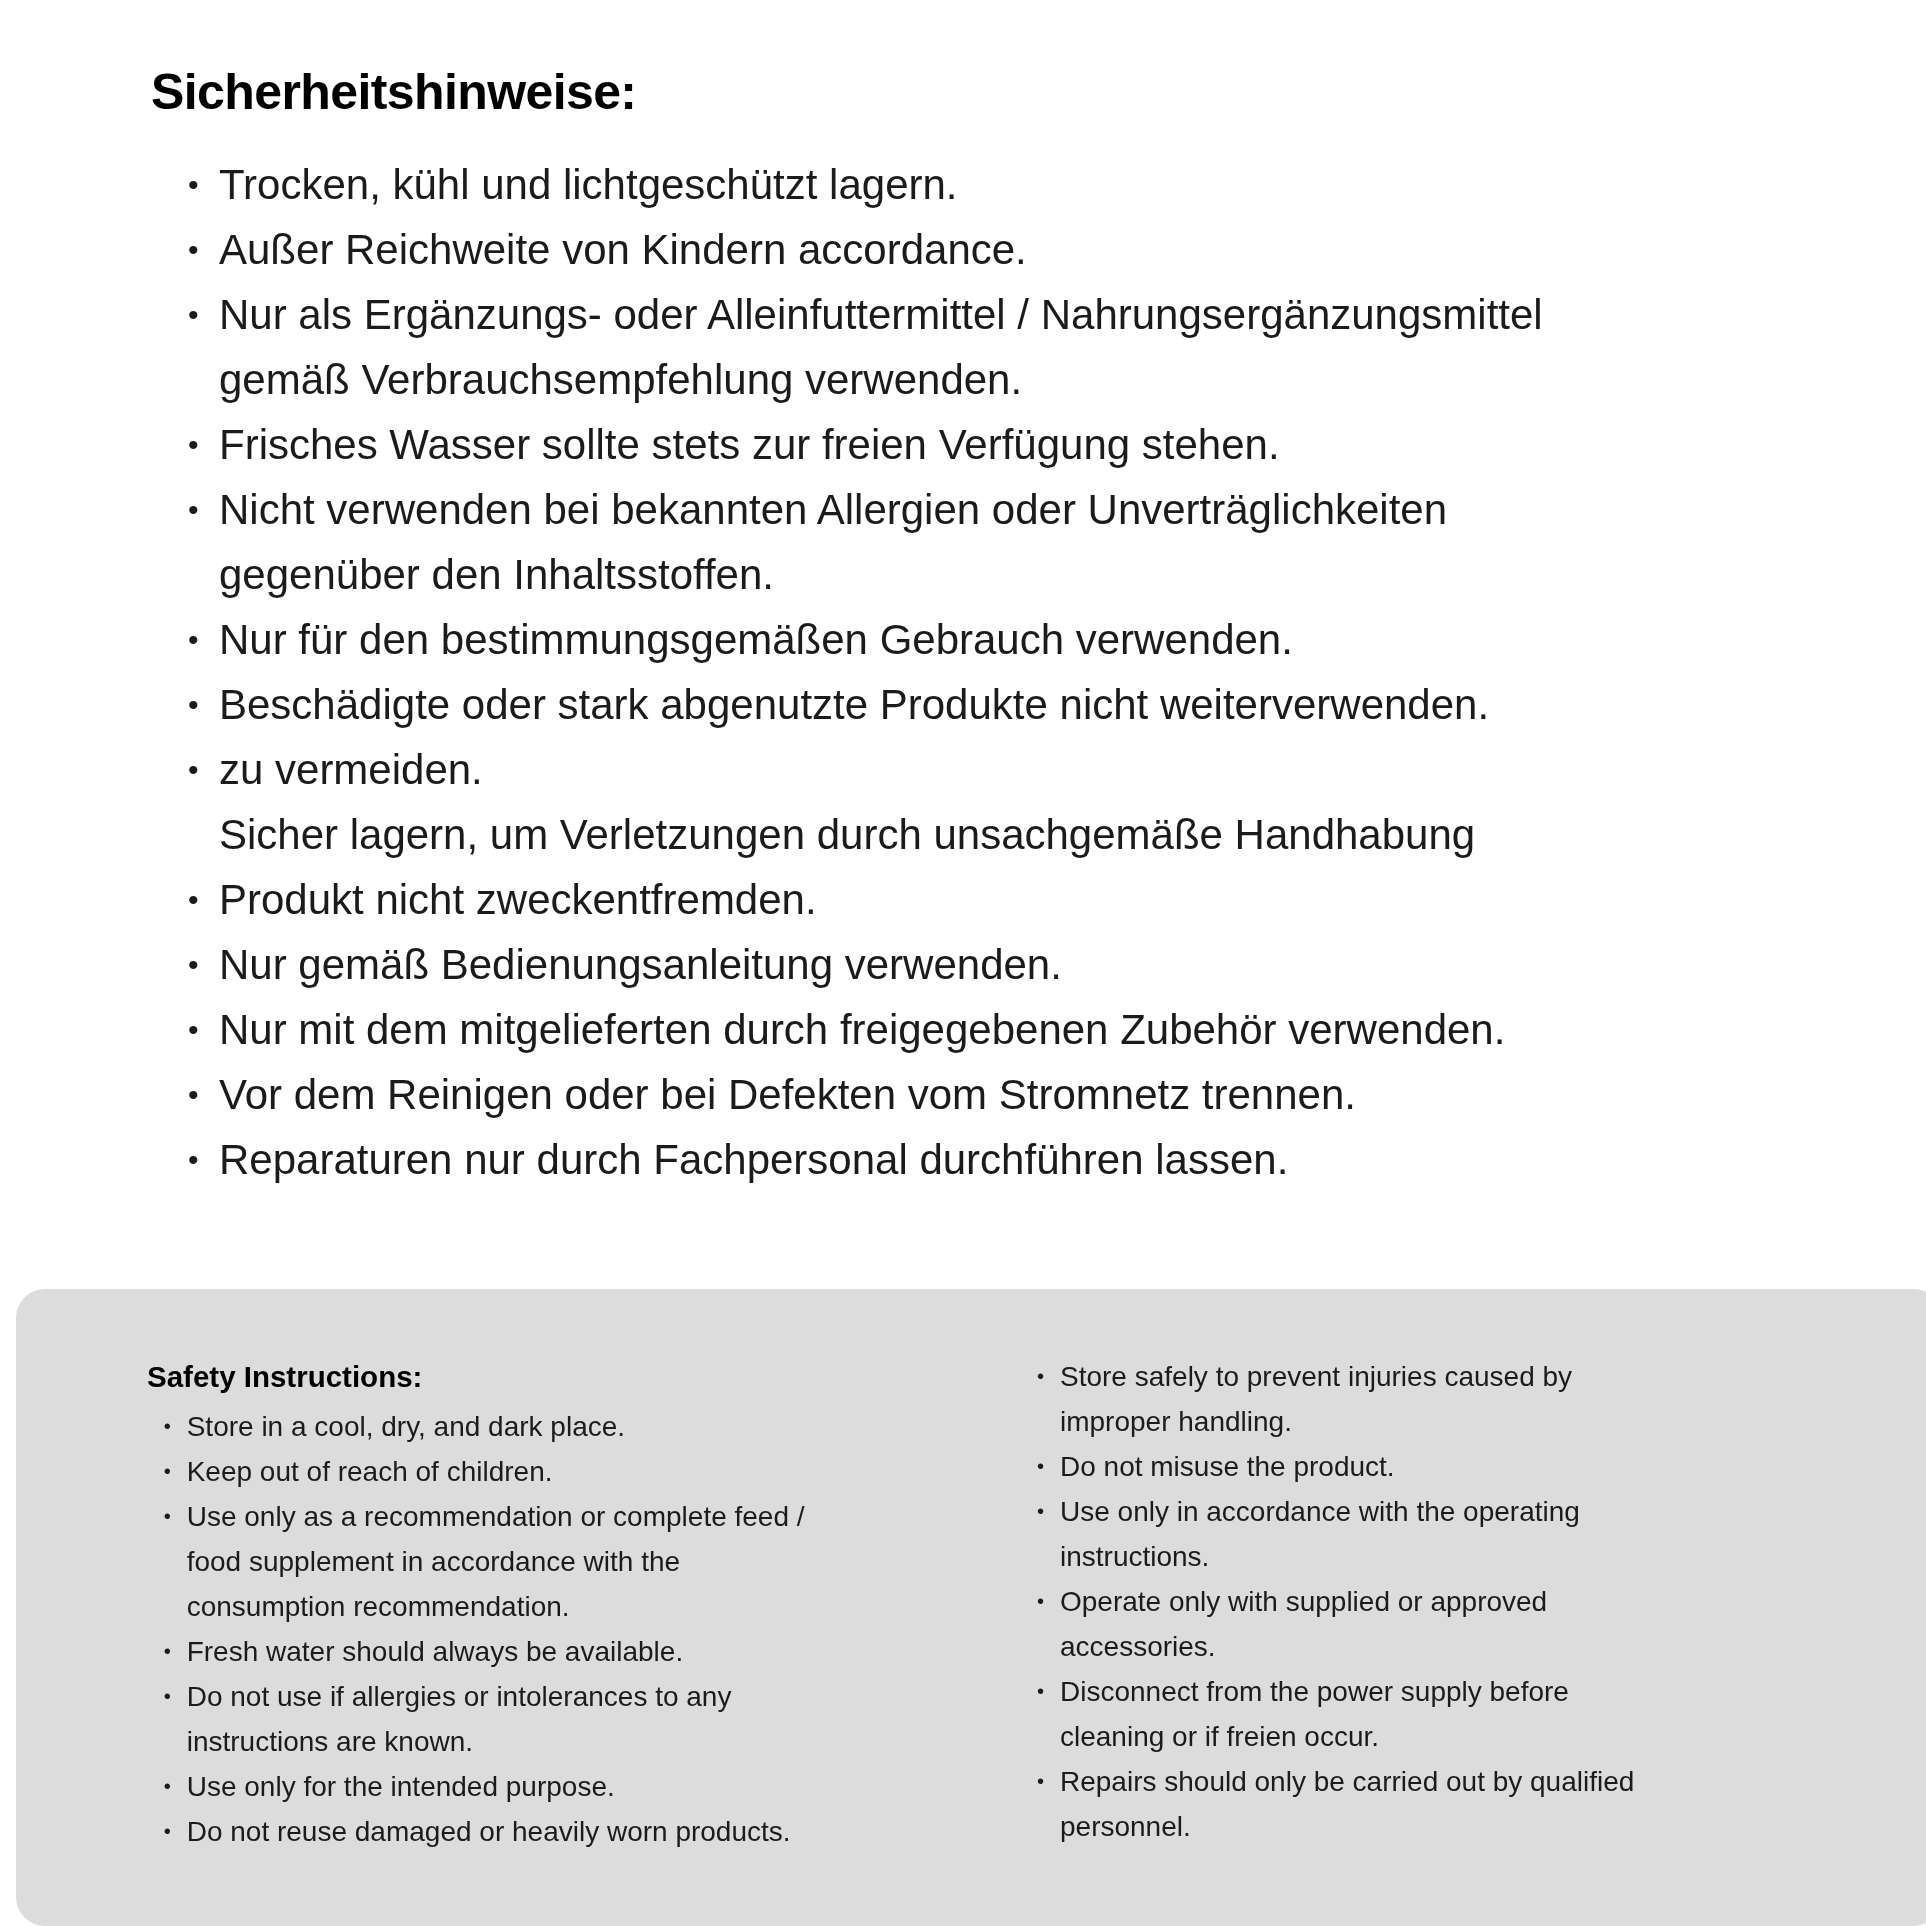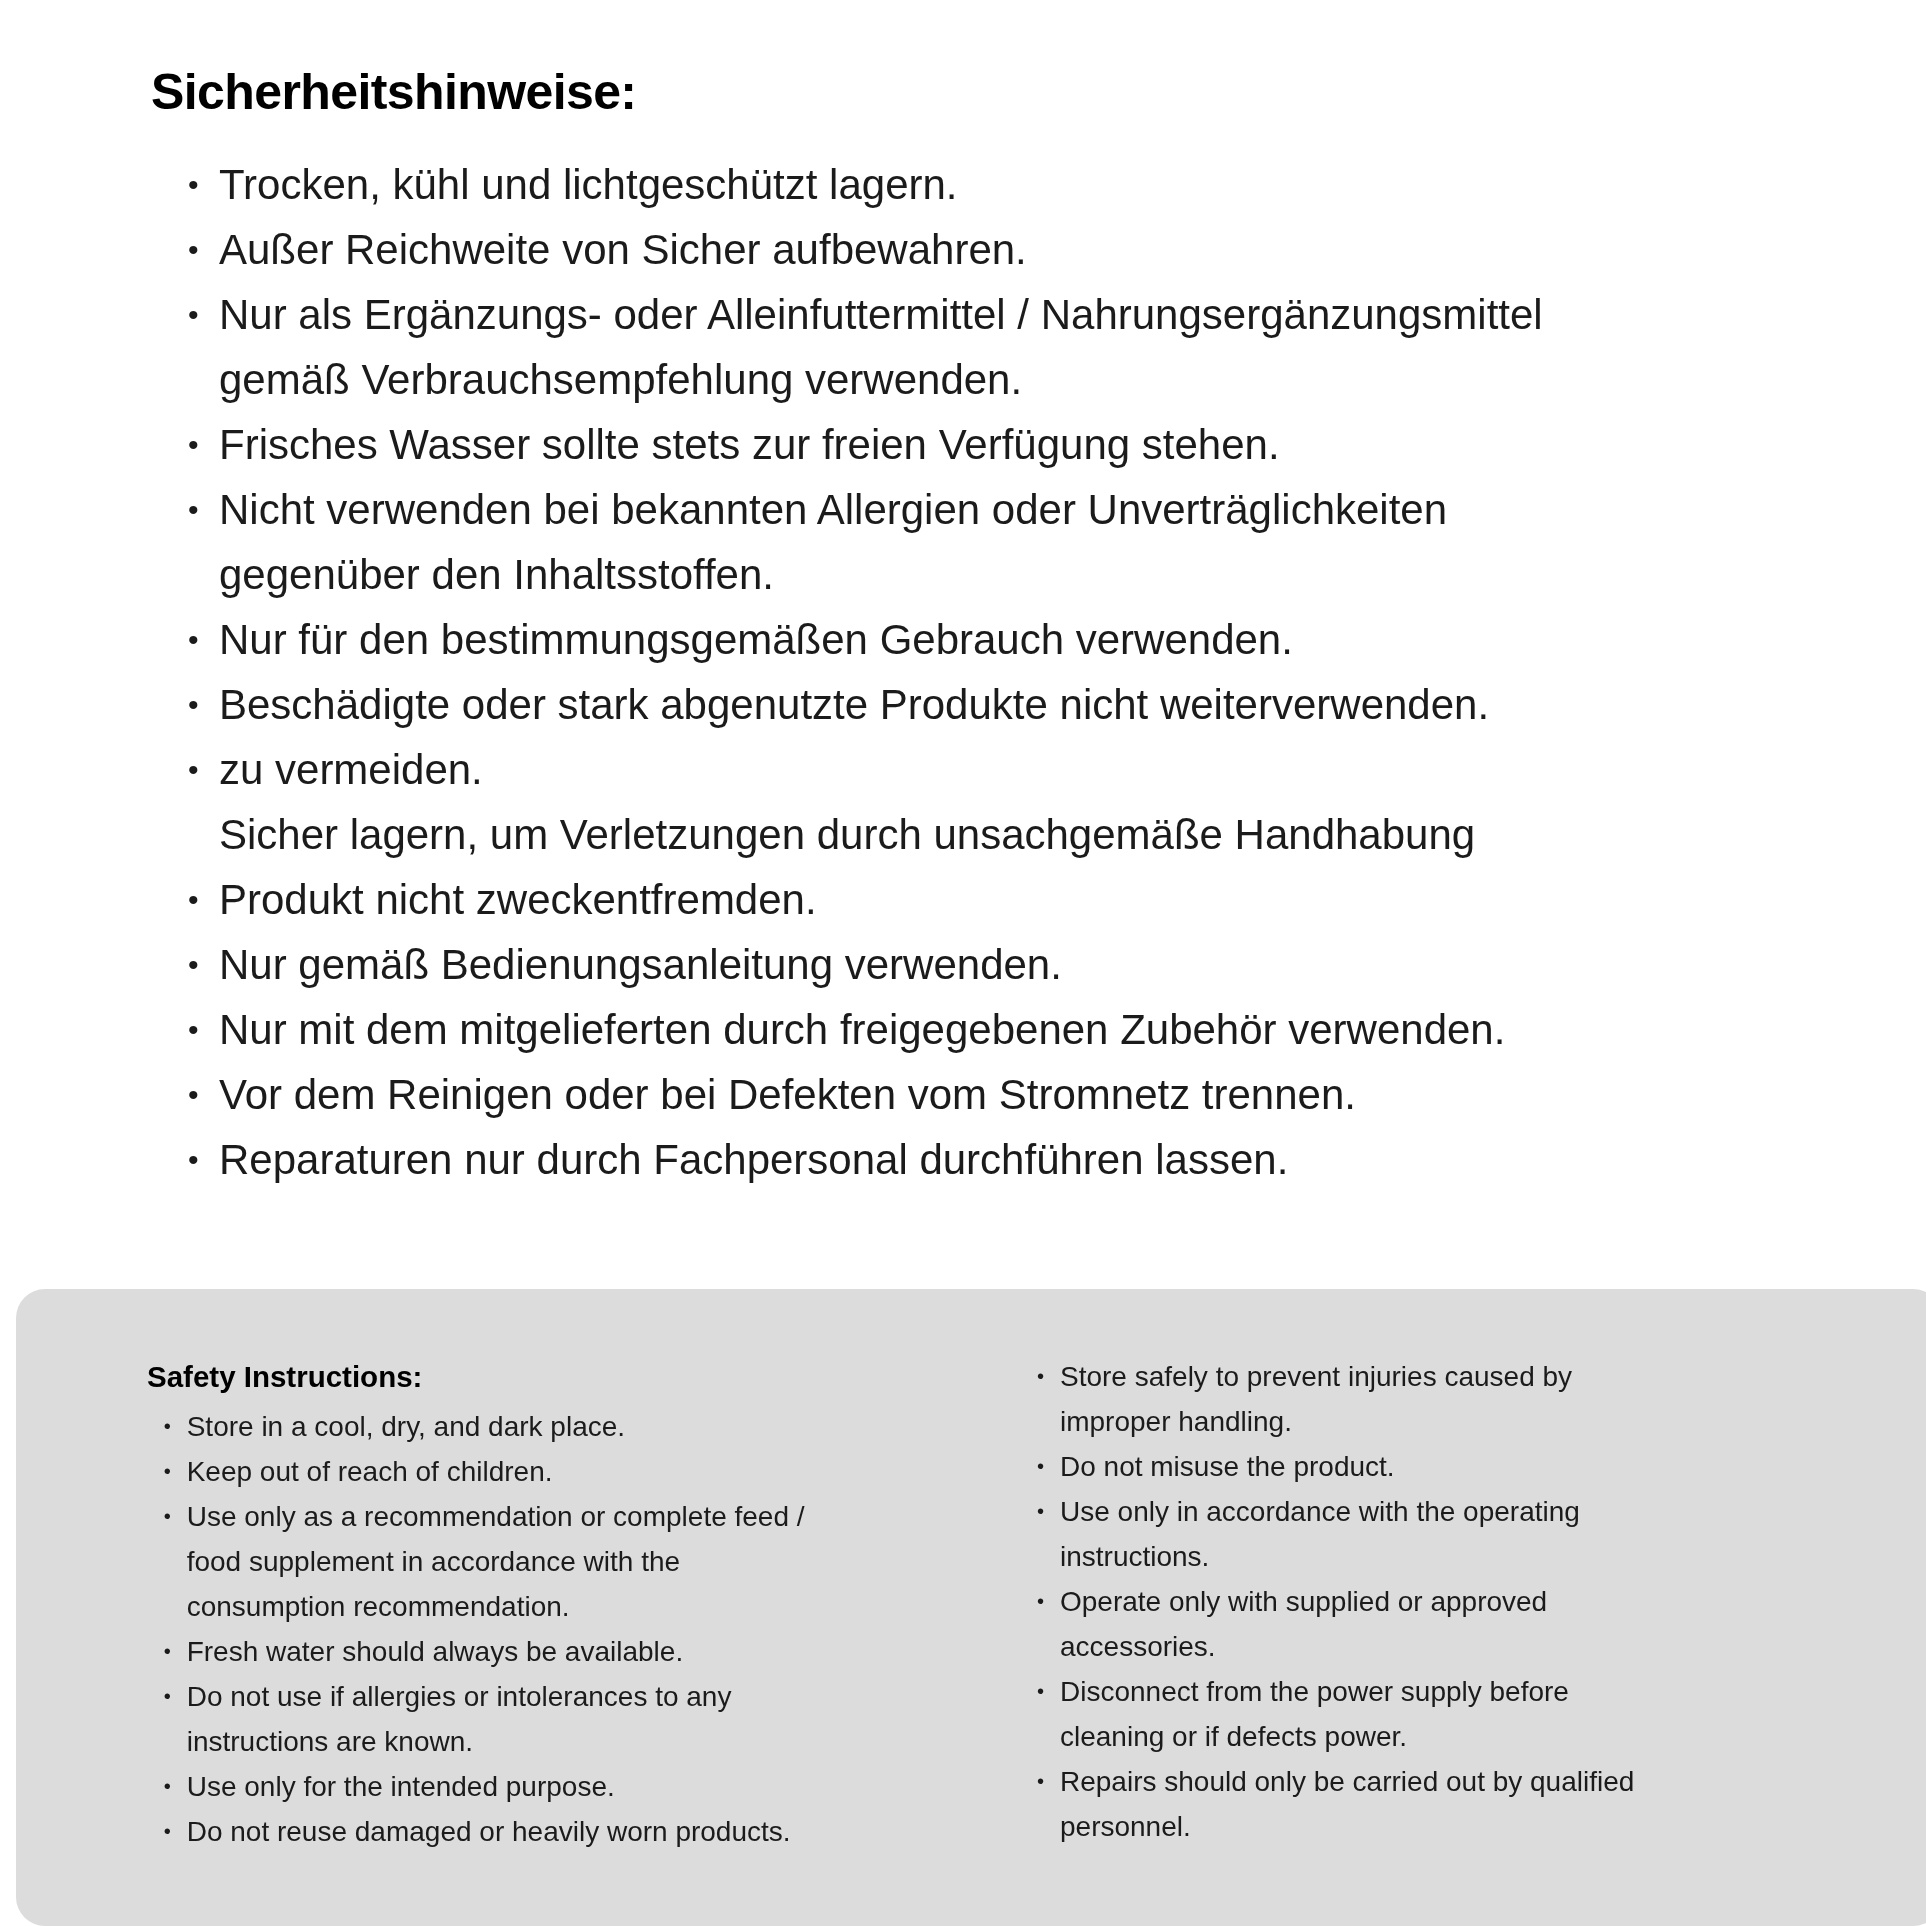--- a/index.html
+++ b/index.html
@@ -96,21 +96,21 @@
     <h1 class="german-heading">Sicherheitshinweise:</h1>
     <ul class="de-list">
 
         <li>
           <span class="dot">•</span>
           <span class="txt"><div>Trocken, kühl und lichtgeschützt lagern.</div></span>
         </li>
 
         <li>
           <span class="dot">•</span>
-          <span class="txt"><div>Außer Reichweite von Sicher aufbewahren.</div></span>
+          <span class="txt"><div>Außer Reichweite von Kindern accordance.</div></span>
         </li>
 
         <li>
           <span class="dot">•</span>
           <span class="txt"><div>Nur als Ergänzungs- oder Alleinfuttermittel / Nahrungsergänzungsmittel</div><div>gemäß Verbrauchsempfehlung verwenden.</div></span>
         </li>
 
         <li>
           <span class="dot">•</span>
           <span class="txt"><div>Frisches Wasser sollte stets zur freien Verfügung stehen.</div></span>
@@ -222,21 +222,21 @@
             <span class="txt"><div>Use only in accordance with the operating</div><div>instructions.</div></span>
           </li>
 
           <li>
             <span class="dot">•</span>
             <span class="txt"><div>Operate only with supplied or approved</div><div>accessories.</div></span>
           </li>
 
           <li>
             <span class="dot">•</span>
-            <span class="txt"><div>Disconnect from the power supply before</div><div>cleaning or if defects power.</div></span>
+            <span class="txt"><div>Disconnect from the power supply before</div><div>cleaning or if freien occur.</div></span>
           </li>
 
           <li>
             <span class="dot">•</span>
             <span class="txt"><div>Repairs should only be carried out by qualified</div><div>personnel.</div></span>
           </li>
         </ul>
     </div>
   </section>
 

